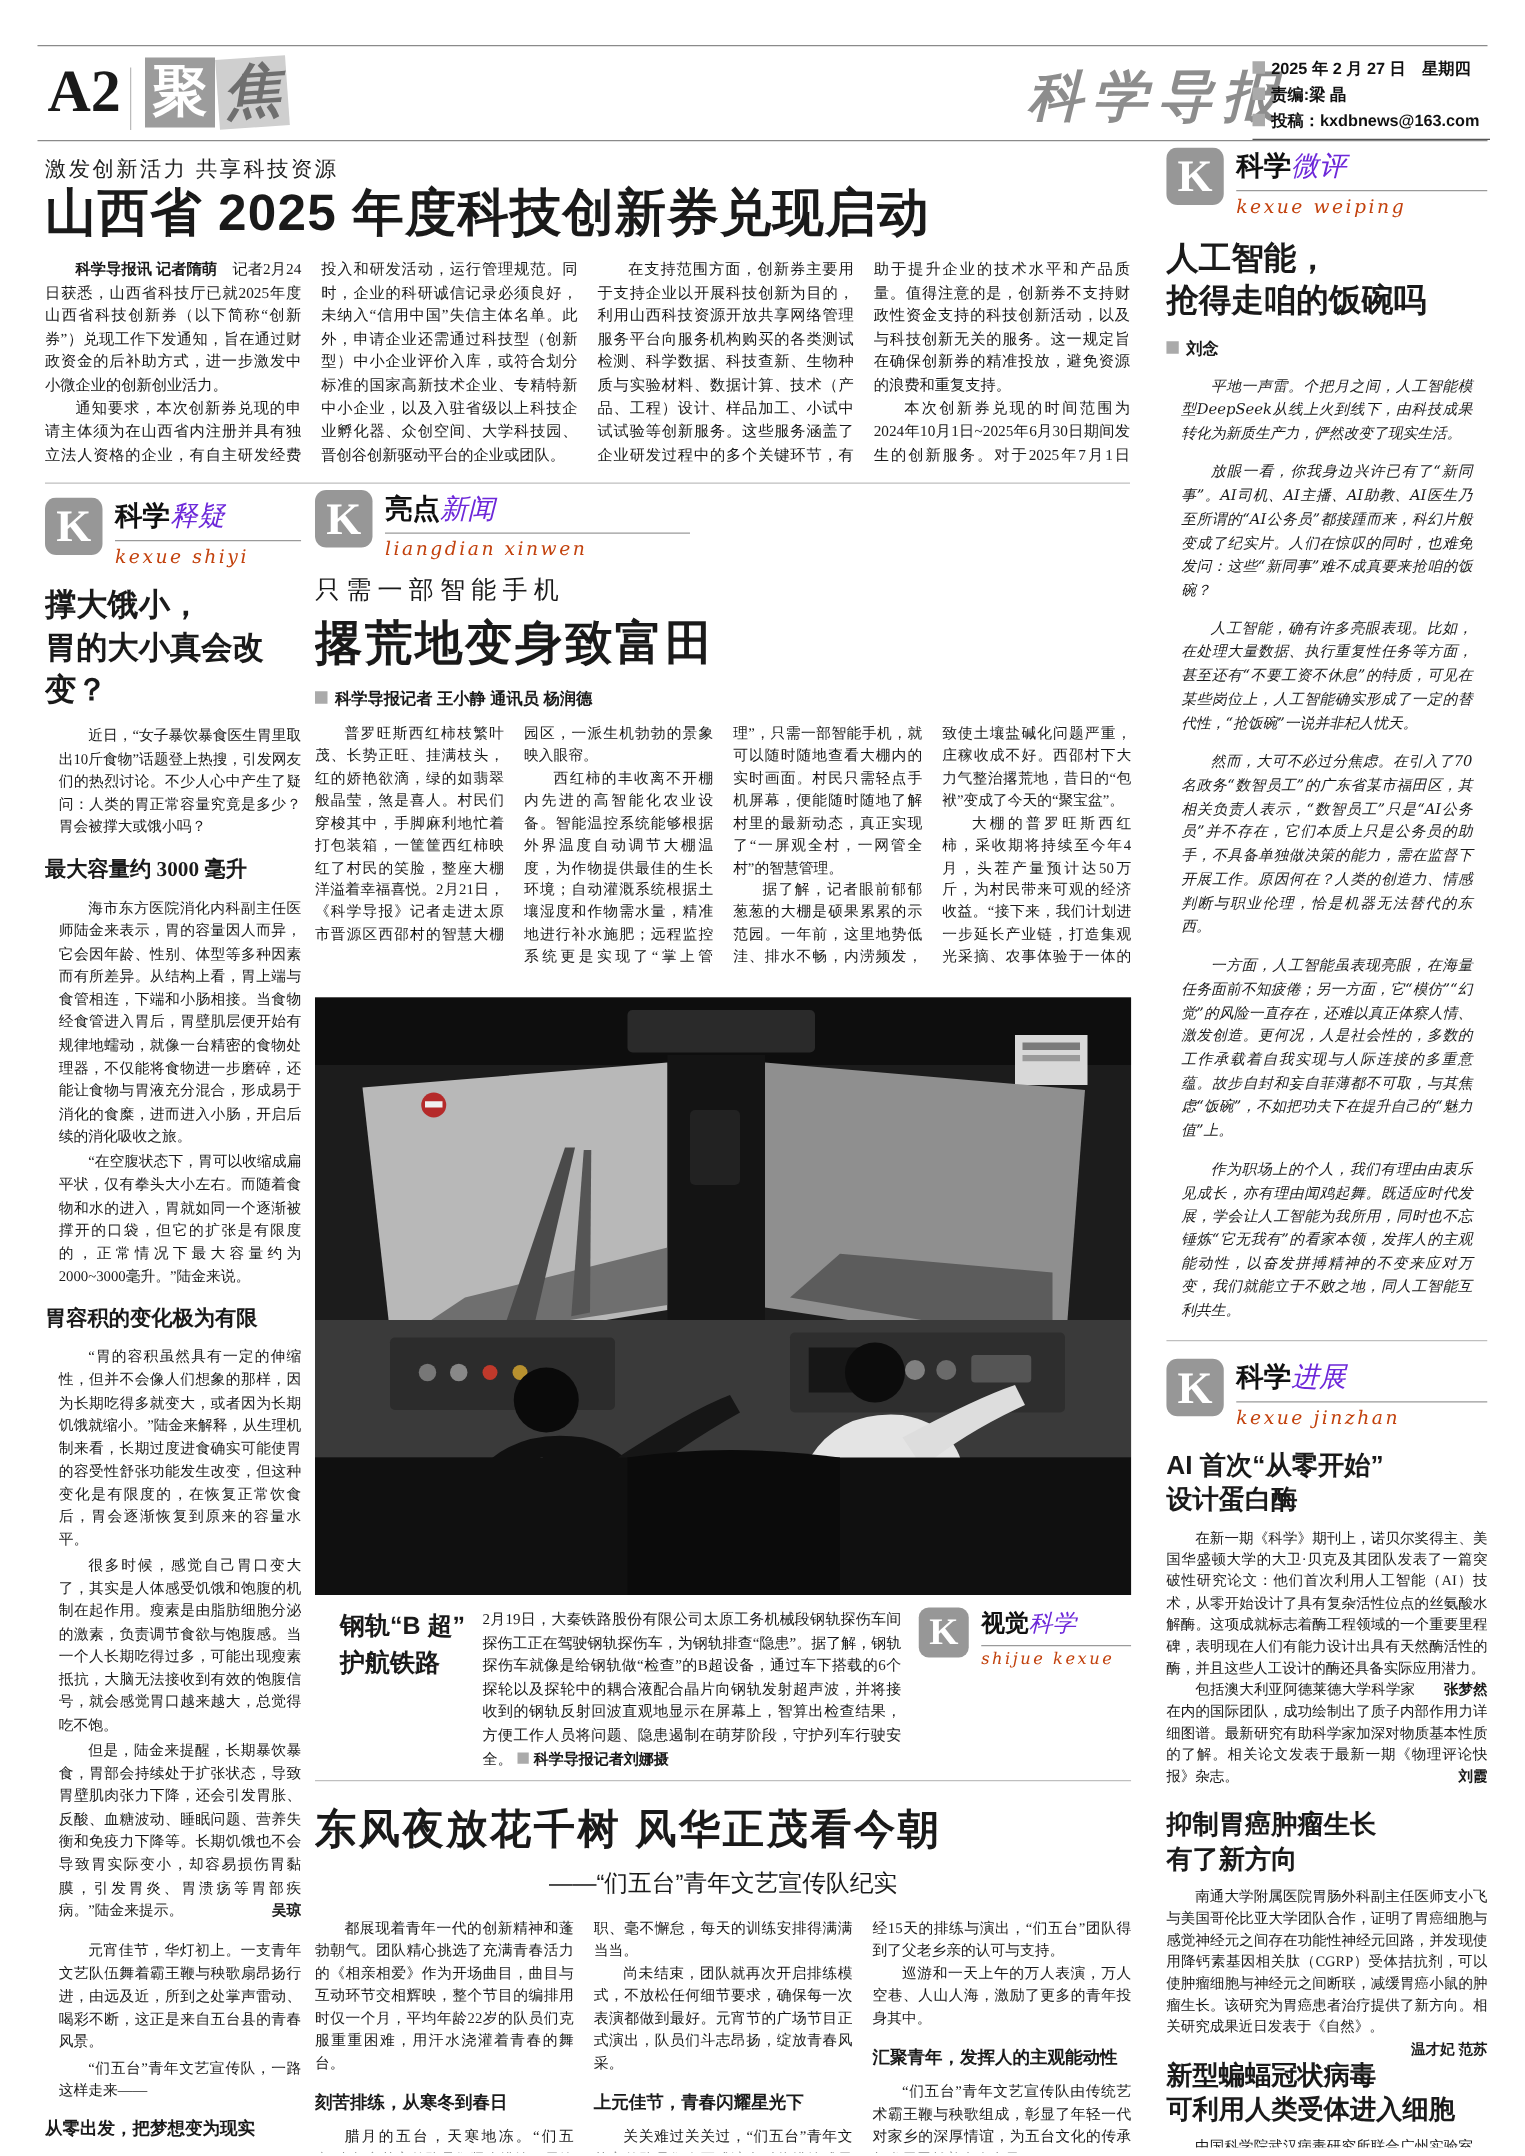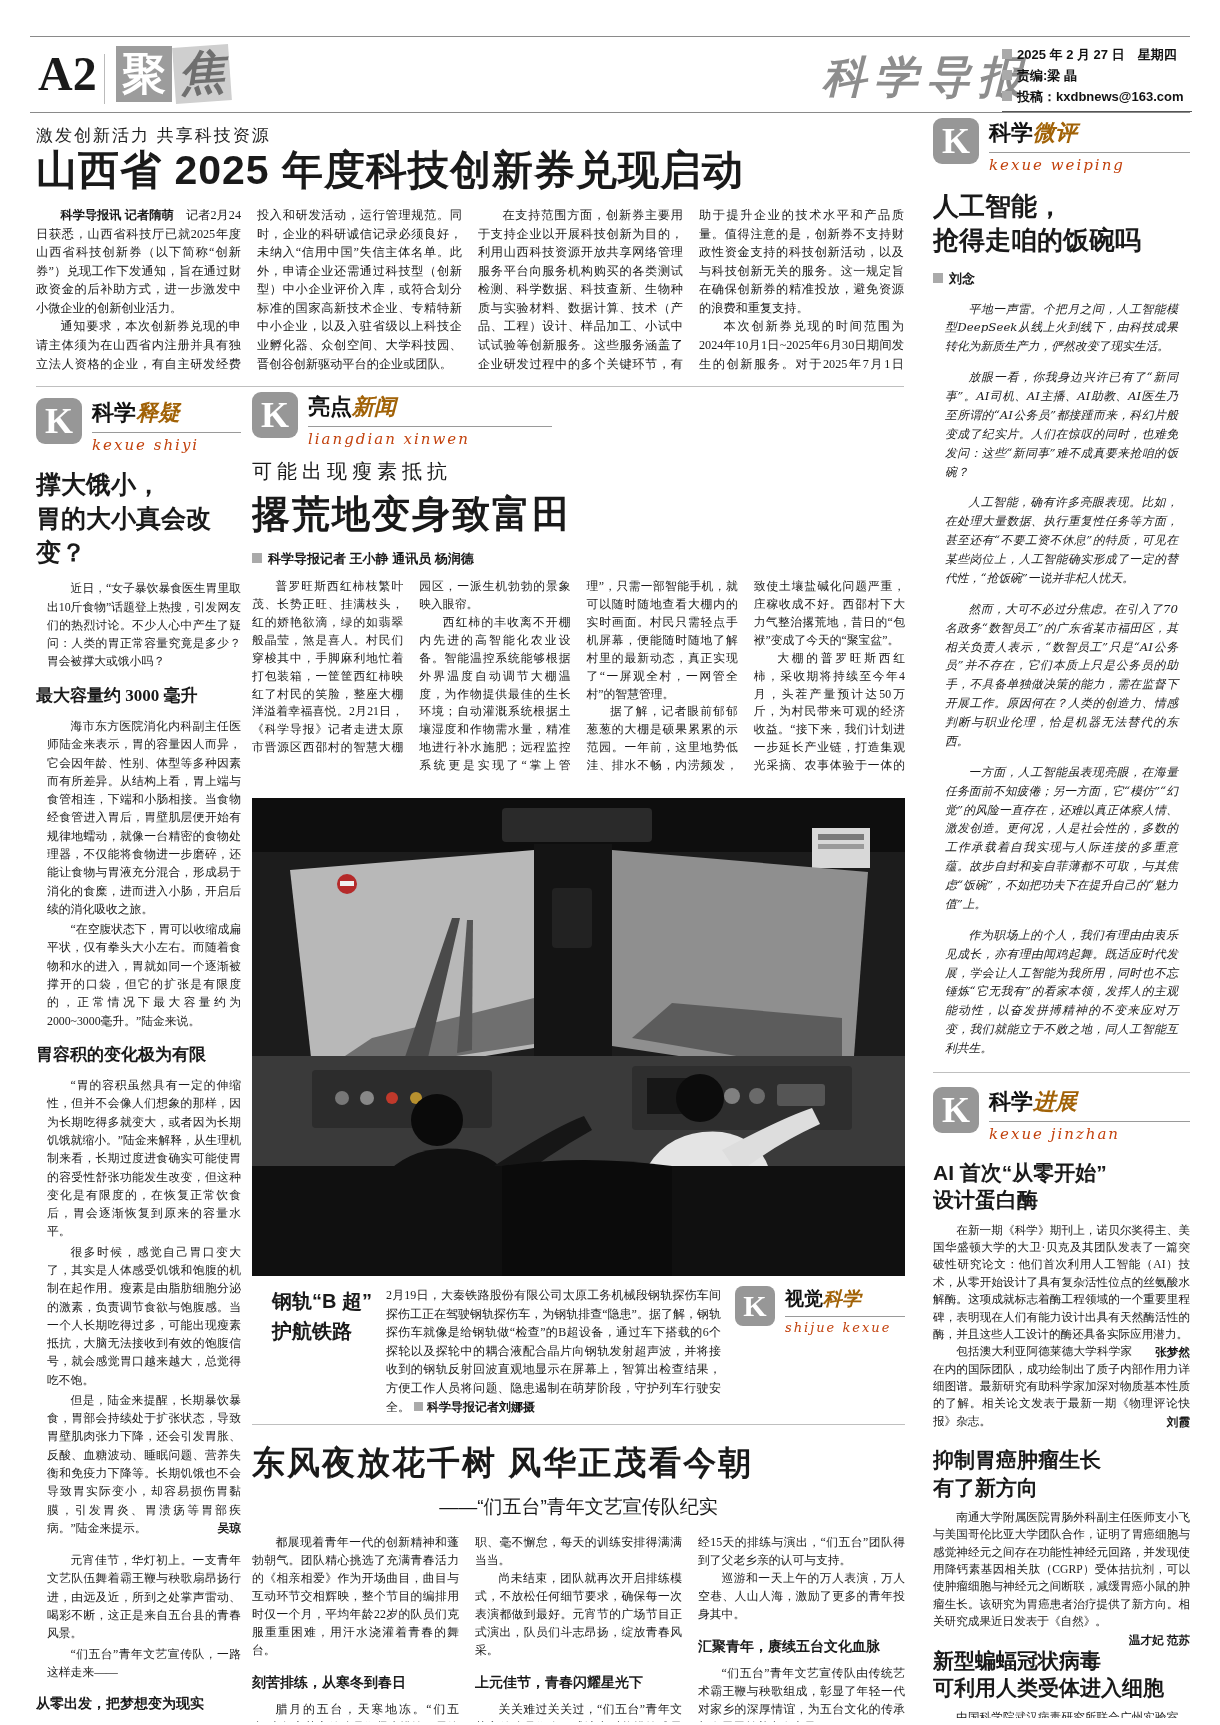--- a/index.html
+++ b/index.html
@@ -32,21 +32,21 @@
   .cols3{column-count:3;}
 
   
   .badge{display:flex;align-items:flex-start;gap:10px;}
   .kbox{width:46px;height:46px;background:#979797;border-radius:9px;color:#fff;
         font-family:"Liberation Serif",serif;font-weight:bold;font-size:36px;line-height:46px;
         text-align:center;flex:0 0 auto;}
   .badge-right{flex:1;}
   .badge-line1{font-size:22px;border-bottom:1px solid #9a9a9a;padding-bottom:4px;white-space:nowrap;}
   .badge-strong{font-weight:bold;color:#111;}
-  .badge-script{font-family:"DejaVu Serif",serif;font-style:italic;font-weight:bold;color:#a16207;}
+  .badge-script{font-family:"DejaVu Serif",serif;font-style:italic;font-weight:normal;color:#6d28d9;}
   .badge-pinyin{font-family:"DejaVu Serif",serif;font-style:italic;color:#c2410c;font-size:15px;
                 margin-top:3px;letter-spacing:2px;}
 
   
   .sec-title{font-size:25px;font-weight:bold;line-height:1.35;margin:14px 0 10px 0;}
   .smallbody{font-size:11.8px;line-height:1.55;text-align:justify;font-family:"Liberation Serif",serif;}
   .smallbody p{margin:0 0 2px 11px;text-indent:2em;}
   .subhead{font-size:17px;font-weight:bold;margin:12px 0 8px 0;text-indent:0;}
   .author-end{float:right;font-weight:bold;font-family:"Liberation Sans",sans-serif;}
 
@@ -148,21 +148,21 @@
   </div>
 
   <div class="abs" style="left:252px;top:392px;width:653px;height:1330px;overflow:hidden;">
     <div class="badge" style="width:300px;">
       <div class="kbox">K</div>
       <div class="badge-right">
         <div class="badge-line1"><span class="badge-strong">亮点</span><span class="badge-script">新闻</span></div>
         <div class="badge-pinyin">liangdian  xinwen</div>
       </div>
     </div>
-    <div class="ld-kicker">可能出现瘦素抵抗</div>
+    <div class="ld-kicker">只需一部智能手机</div>
     <div class="ld-title">撂荒地变身致富田</div>
     <div class="byline"><span class="sq"></span><span>科学导报记者  王小静  通讯员  杨润德</span></div>
     <div class="bodycols cols4" style="height:212px;overflow:hidden;font-size:11.8px;">
       <p>普罗旺斯西红柿枝繁叶茂、长势正旺、挂满枝头，红的娇艳欲滴，绿的如翡翠般晶莹，煞是喜人。村民们穿梭其中，手脚麻利地忙着打包装箱，一筐筐西红柿映红了村民的笑脸，整座大棚洋溢着幸福喜悦。2月21日，《科学导报》记者走进太原市晋源区西邵村的智慧大棚园区，一派生机勃勃的景象映入眼帘。</p>
       <p>西红柿的丰收离不开棚内先进的高智能化农业设备。智能温控系统能够根据外界温度自动调节大棚温度，为作物提供最佳的生长环境；自动灌溉系统根据土壤湿度和作物需水量，精准地进行补水施肥；远程监控系统更是实现了“掌上管理”，只需一部智能手机，就可以随时随地查看大棚内的实时画面。村民只需轻点手机屏幕，便能随时随地了解村里的最新动态，真正实现了“一屏观全村，一网管全村”的智慧管理。</p>
       <p>据了解，记者眼前郁郁葱葱的大棚是硕果累累的示范园。一年前，这里地势低洼、排水不畅，内涝频发，致使土壤盐碱化问题严重，庄稼收成不好。西邵村下大力气整治撂荒地，昔日的“包袱”变成了今天的“聚宝盆”。</p>
       <p>大棚的普罗旺斯西红柿，采收期将持续至今年4月，头茬产量预计达50万斤，为村民带来可观的经济收益。“接下来，我们计划进一步延长产业链，打造集观光采摘、农事体验于一体的田园综合体。”据悉，西邵村共种植了35个大棚，村委会主任王志忠对未来发展满怀信心。</p>
     </div>
 
     <div class="photo-wrap">
@@ -230,21 +230,21 @@
     <div class="youth-title">东风夜放花千树  风华正茂看今朝</div>
     <div class="youth-sub">——“们五台”青年文艺宣传队纪实</div>
     <div class="bodycols cols3" style="height:226px;overflow:hidden;font-size:11.8px;">
       <p>都展现着青年一代的创新精神和蓬勃朝气。团队精心挑选了充满青春活力的《相亲相爱》作为开场曲目，曲目与互动环节交相辉映，整个节目的编排用时仅一个月，平均年龄22岁的队员们克服重重困难，用汗水浇灌着青春的舞台。</p>
       <div class="subhead" style="font-size:14px;">刻苦排练，从寒冬到春日</div>
       <p>腊月的五台，天寒地冻。“们五台”青年文艺宣传队员们紧张排练，尽管条件艰苦、多是零基础，但大家各司其职、毫不懈怠，每天的训练安排得满满当当。</p>
       <p>尚未结束，团队就再次开启排练模式，不放松任何细节要求，确保每一次表演都做到最好。元宵节的广场节目正式演出，队员们斗志昂扬，绽放青春风采。</p>
       <div class="subhead" style="font-size:14px;">上元佳节，青春闪耀星光下</div>
       <p>关关难过关关过，“们五台”青年文艺宣传队员们在正式演出时将排练成果尽数展现，赢得现场观众阵阵喝彩。历经15天的排练与演出，“们五台”团队得到了父老乡亲的认可与支持。</p>
       <p>巡游和一天上午的万人表演，万人空巷、人山人海，激励了更多的青年投身其中。</p>
-      <div class="subhead" style="font-size:14px;">汇聚青年，赓续五台文化血脉</div>
+      <div class="subhead" style="font-size:14px;">汇聚青年，发挥人的主观能动性</div>
       <p>“们五台”青年文艺宣传队由传统艺术霸王鞭与秧歌组成，彰显了年轻一代对家乡的深厚情谊，为五台文化的传承与发展贡献着青春力量。</p>
 
     </div>
   </div>
 
   <div class="abs" style="left:933px;top:118px;width:257px;height:1600px;overflow:hidden;">
     <div class="badge">
       <div class="kbox">K</div>
       <div class="badge-right">
         <div class="badge-line1"><span class="badge-strong">科学</span><span class="badge-script">微评</span></div>

